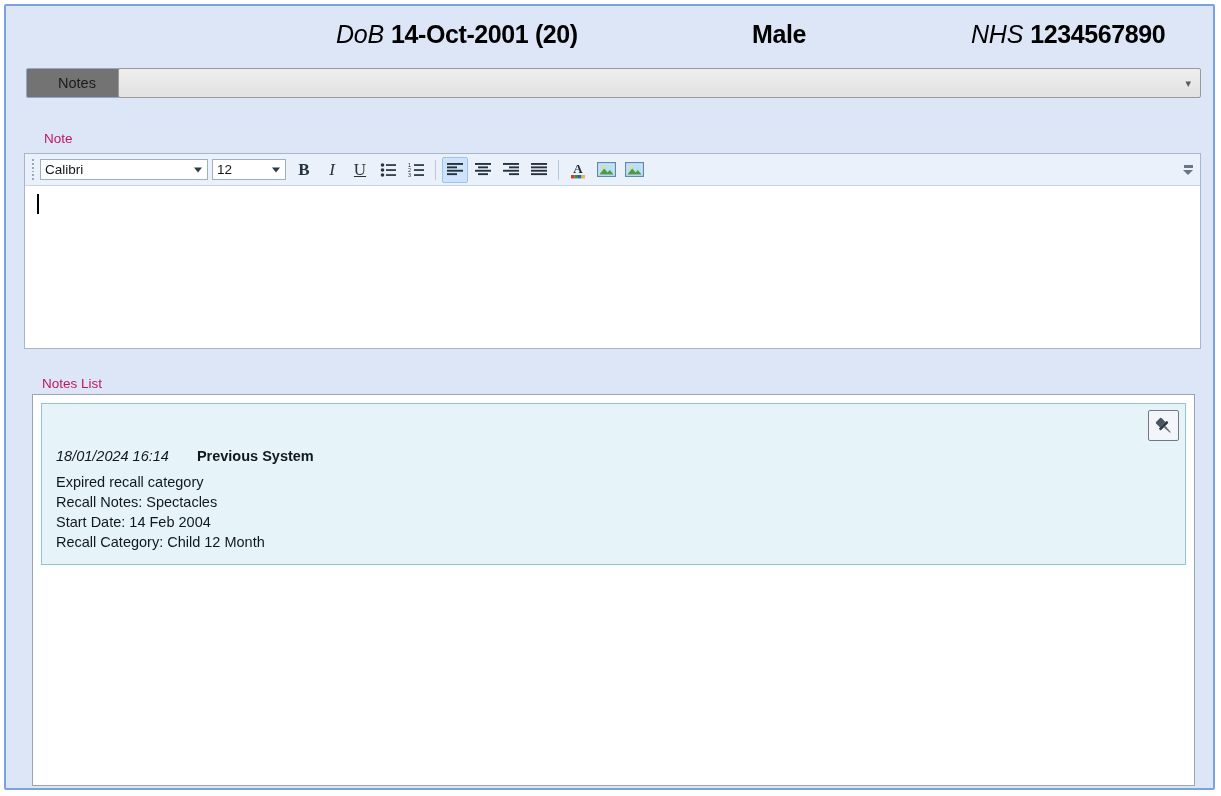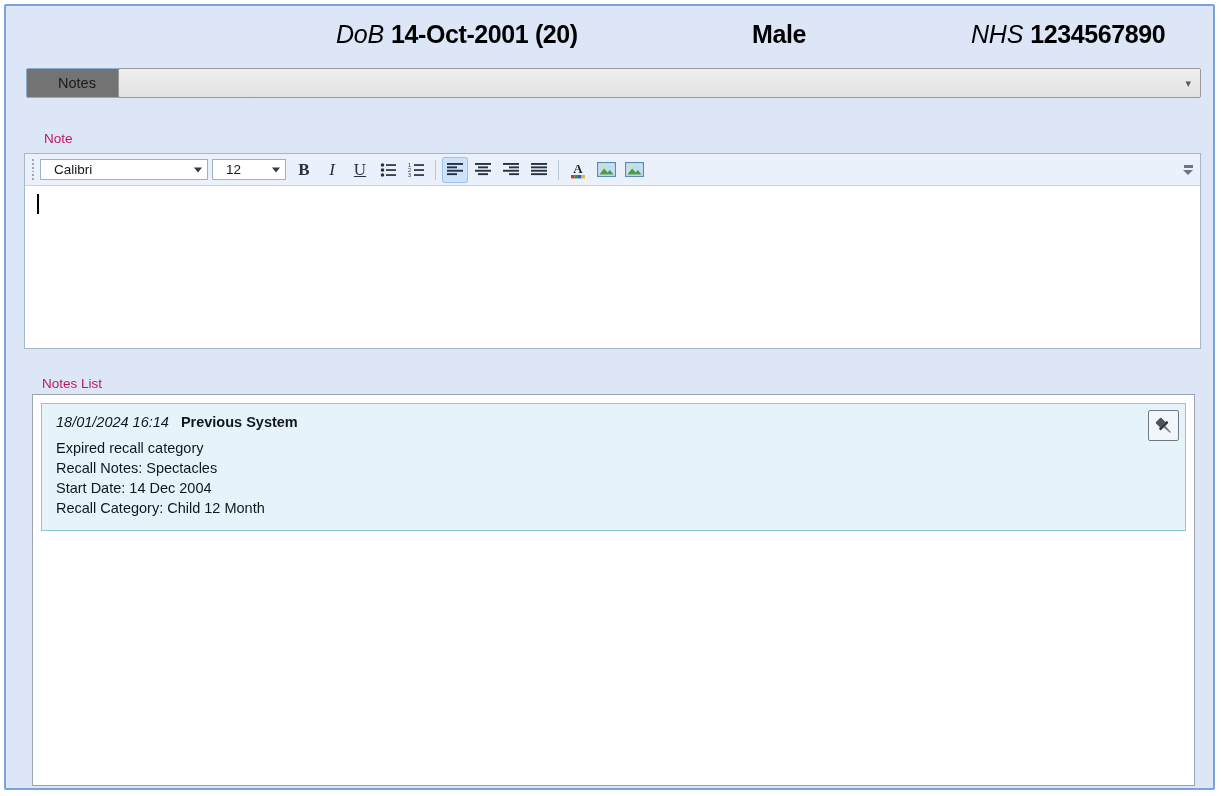--- a/index.html
+++ b/index.html
@@ -159,21 +159,21 @@
   .tb-select {
     position: relative;
     height: 21px;
     box-sizing: border-box;
     border: 1px solid #9db0c6;
     background: #ffffff;
     font-size: 13.5px;
     color: #11171f;
     display: flex;
     align-items: center;
-    padding-left: 13px;
+    padding-left: 4px;
     margin-right: 4px;
     cursor: pointer;
     flex: none;
     font-family: "Liberation Sans", sans-serif;
   }
   .tb-font { width: 168px; }
   .tb-size { width: 74px; }
   .tb-select .caret {
     position: absolute;
     right: 5px;
@@ -272,22 +272,23 @@
     position: relative;
     margin: 8px 8px 0 8px;
     box-sizing: border-box;
     background: #e6f4fa;
     border: 1px solid #8cc6d8;
     padding: 10px 14px 12px 14px;
   }
   .note-head {
     display: flex;
     align-items: center;
-    gap: 12px;
+    gap: 28px;
     margin-bottom: 8px;
+    margin-top: 34px;
   }
   .note-time {
     font-style: italic;
     font-size: 14.5px;
     color: #11171f;
   }
   .note-author {
     font-weight: bold;
     font-size: 14.5px;
     color: #11171f;
@@ -476,21 +477,21 @@
 
   <div class="notes-list-panel">
 
     <div class="note-card">
       <div class="note-head">
         <span class="note-time">18/01/2024 16:14</span>
         <span class="note-author">Previous System</span>
       </div>
       <div class="note-line">Expired recall category</div>
       <div class="note-line">Recall Notes: Spectacles</div>
-      <div class="note-line">Start Date: 14 Dec 2004</div>
+      <div class="note-line">Start Date: 14 Feb 2004</div>
       <div class="note-line">Recall Category: Child 12 Month</div>
 
       <div class="pin-button">
         <svg width="22" height="22" viewBox="0 0 22 22">
           <g transform="rotate(-45 11 11)">
             <rect x="7.2" y="2.6" width="7.6" height="6.6" rx="1" fill="#4a545e"></rect>
             <rect x="5.4" y="9.2" width="11.2" height="2.6" rx="0.8" fill="#2f3840"></rect>
             <polygon points="11,11.8 12.2,11.8 11.6,19.6 11,20.4 10.4,19.6 9.8,11.8" fill="#6d7780"></polygon>
           </g>
         </svg>

